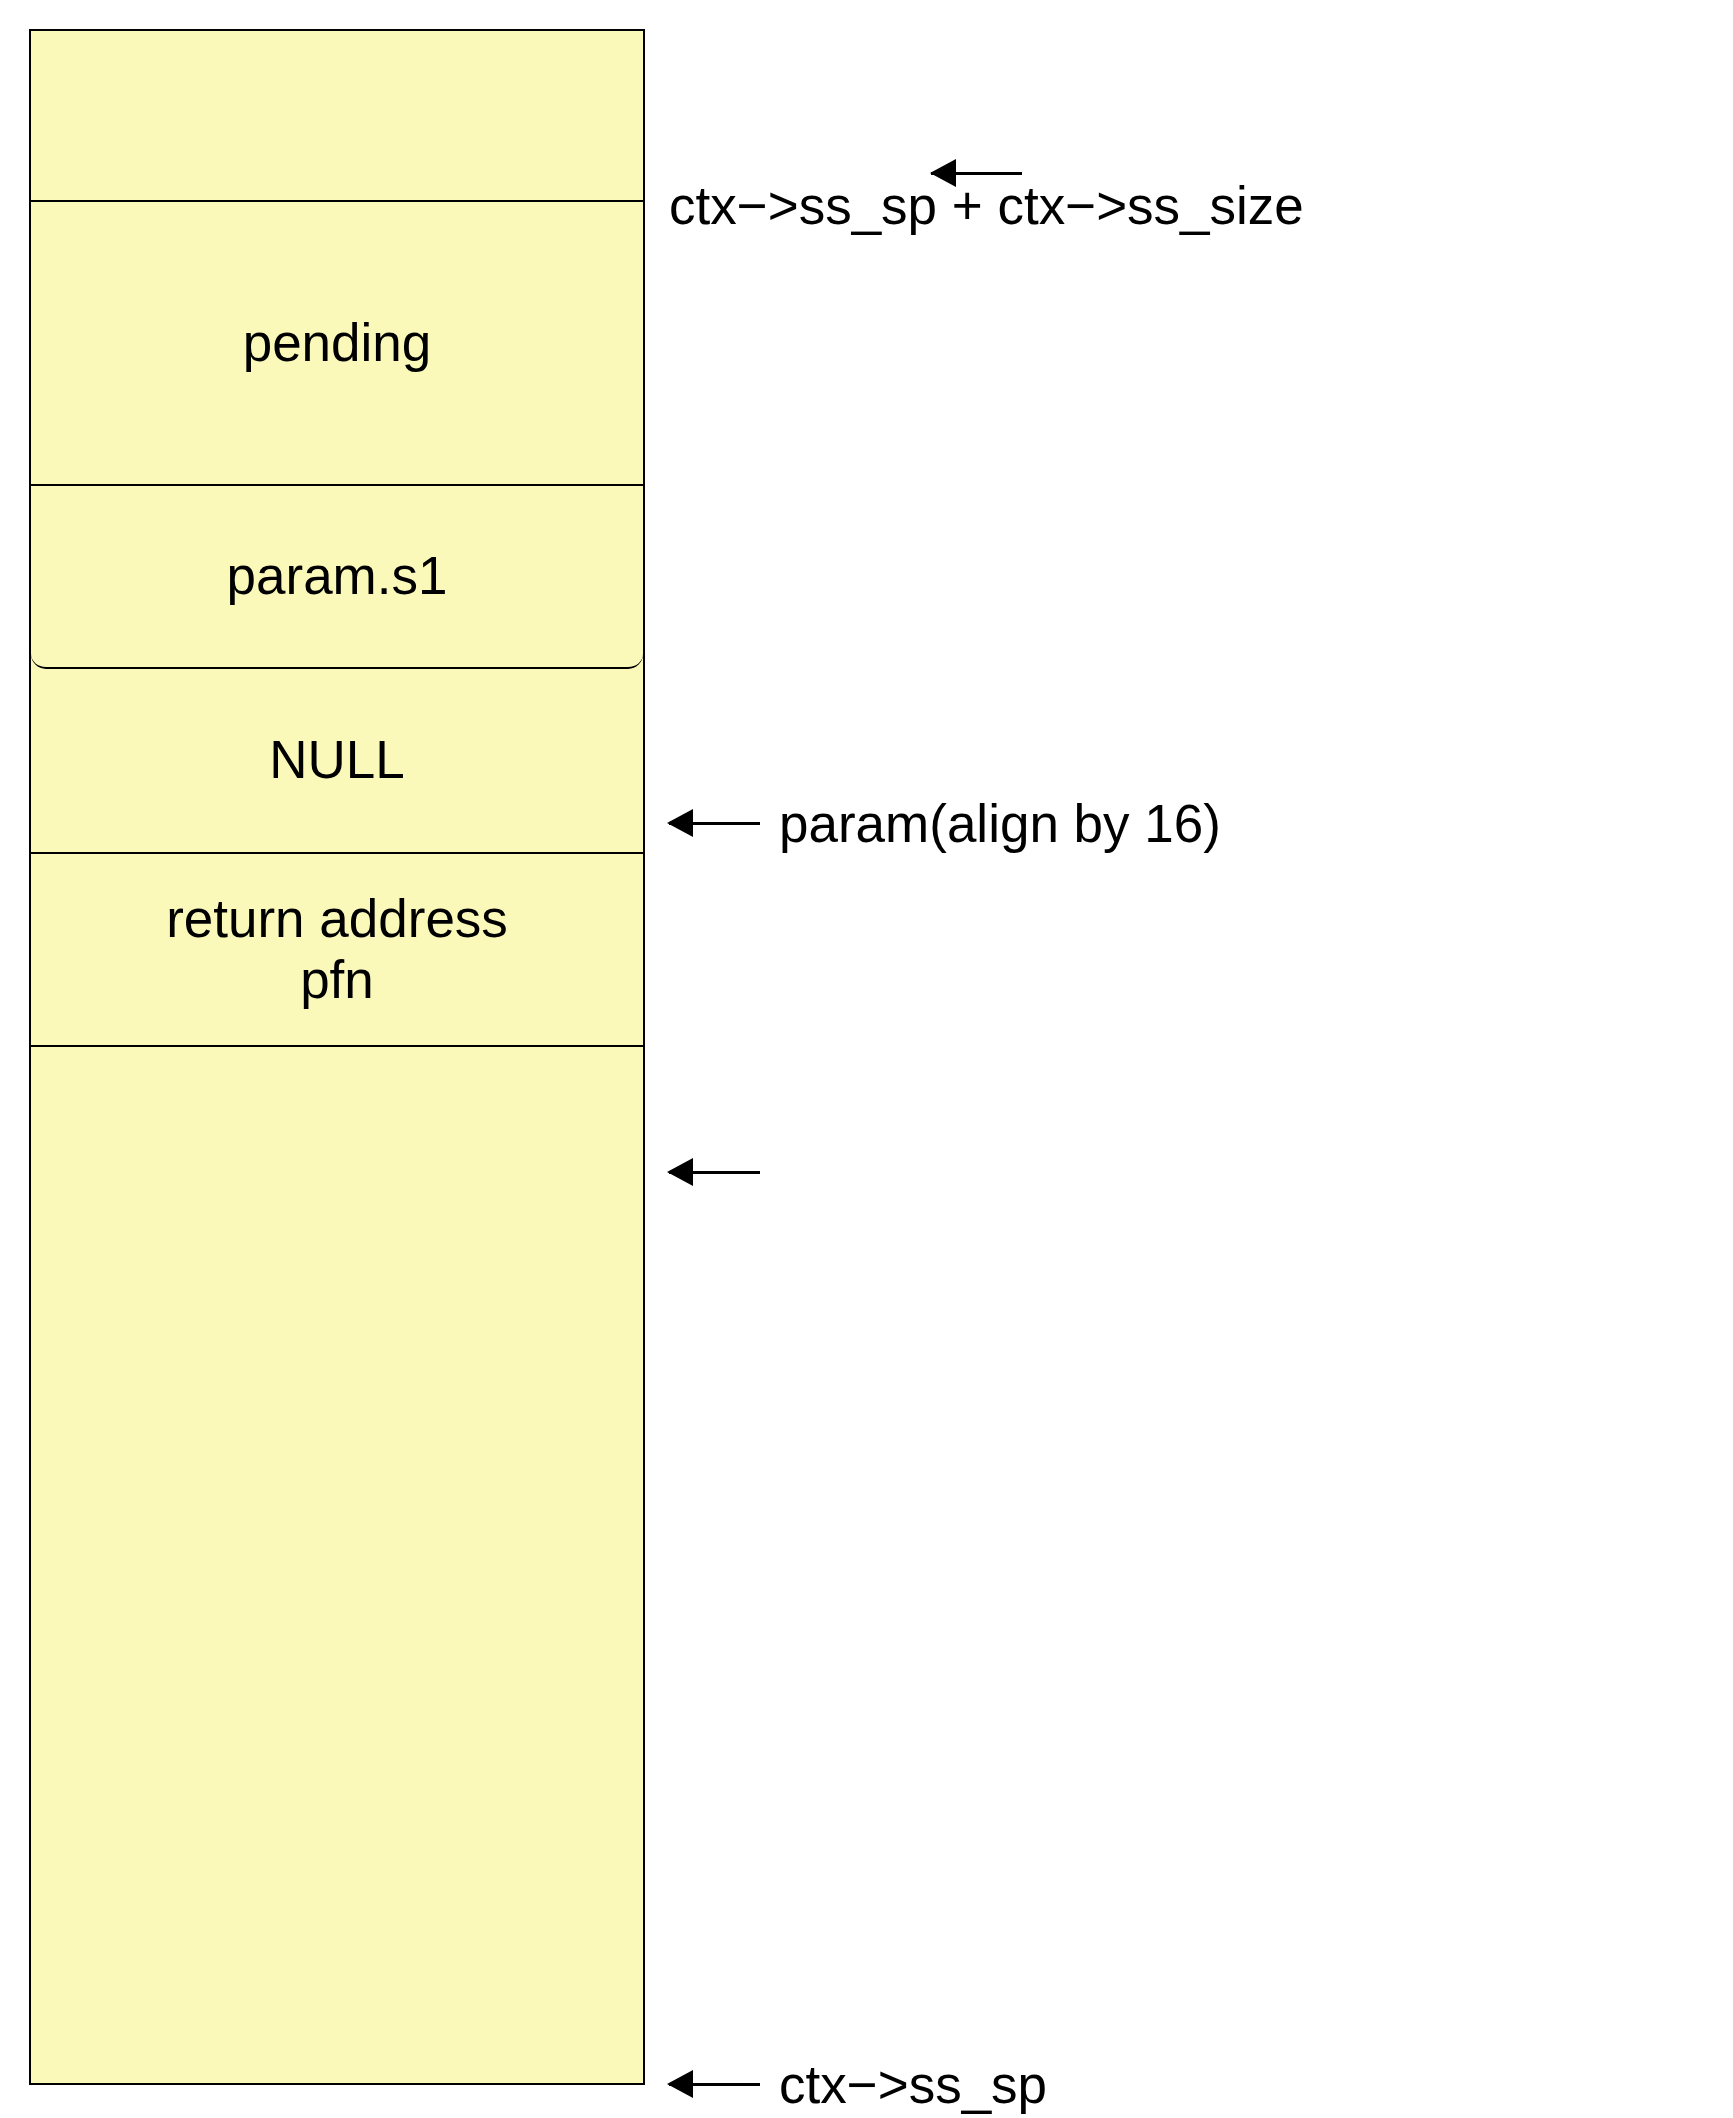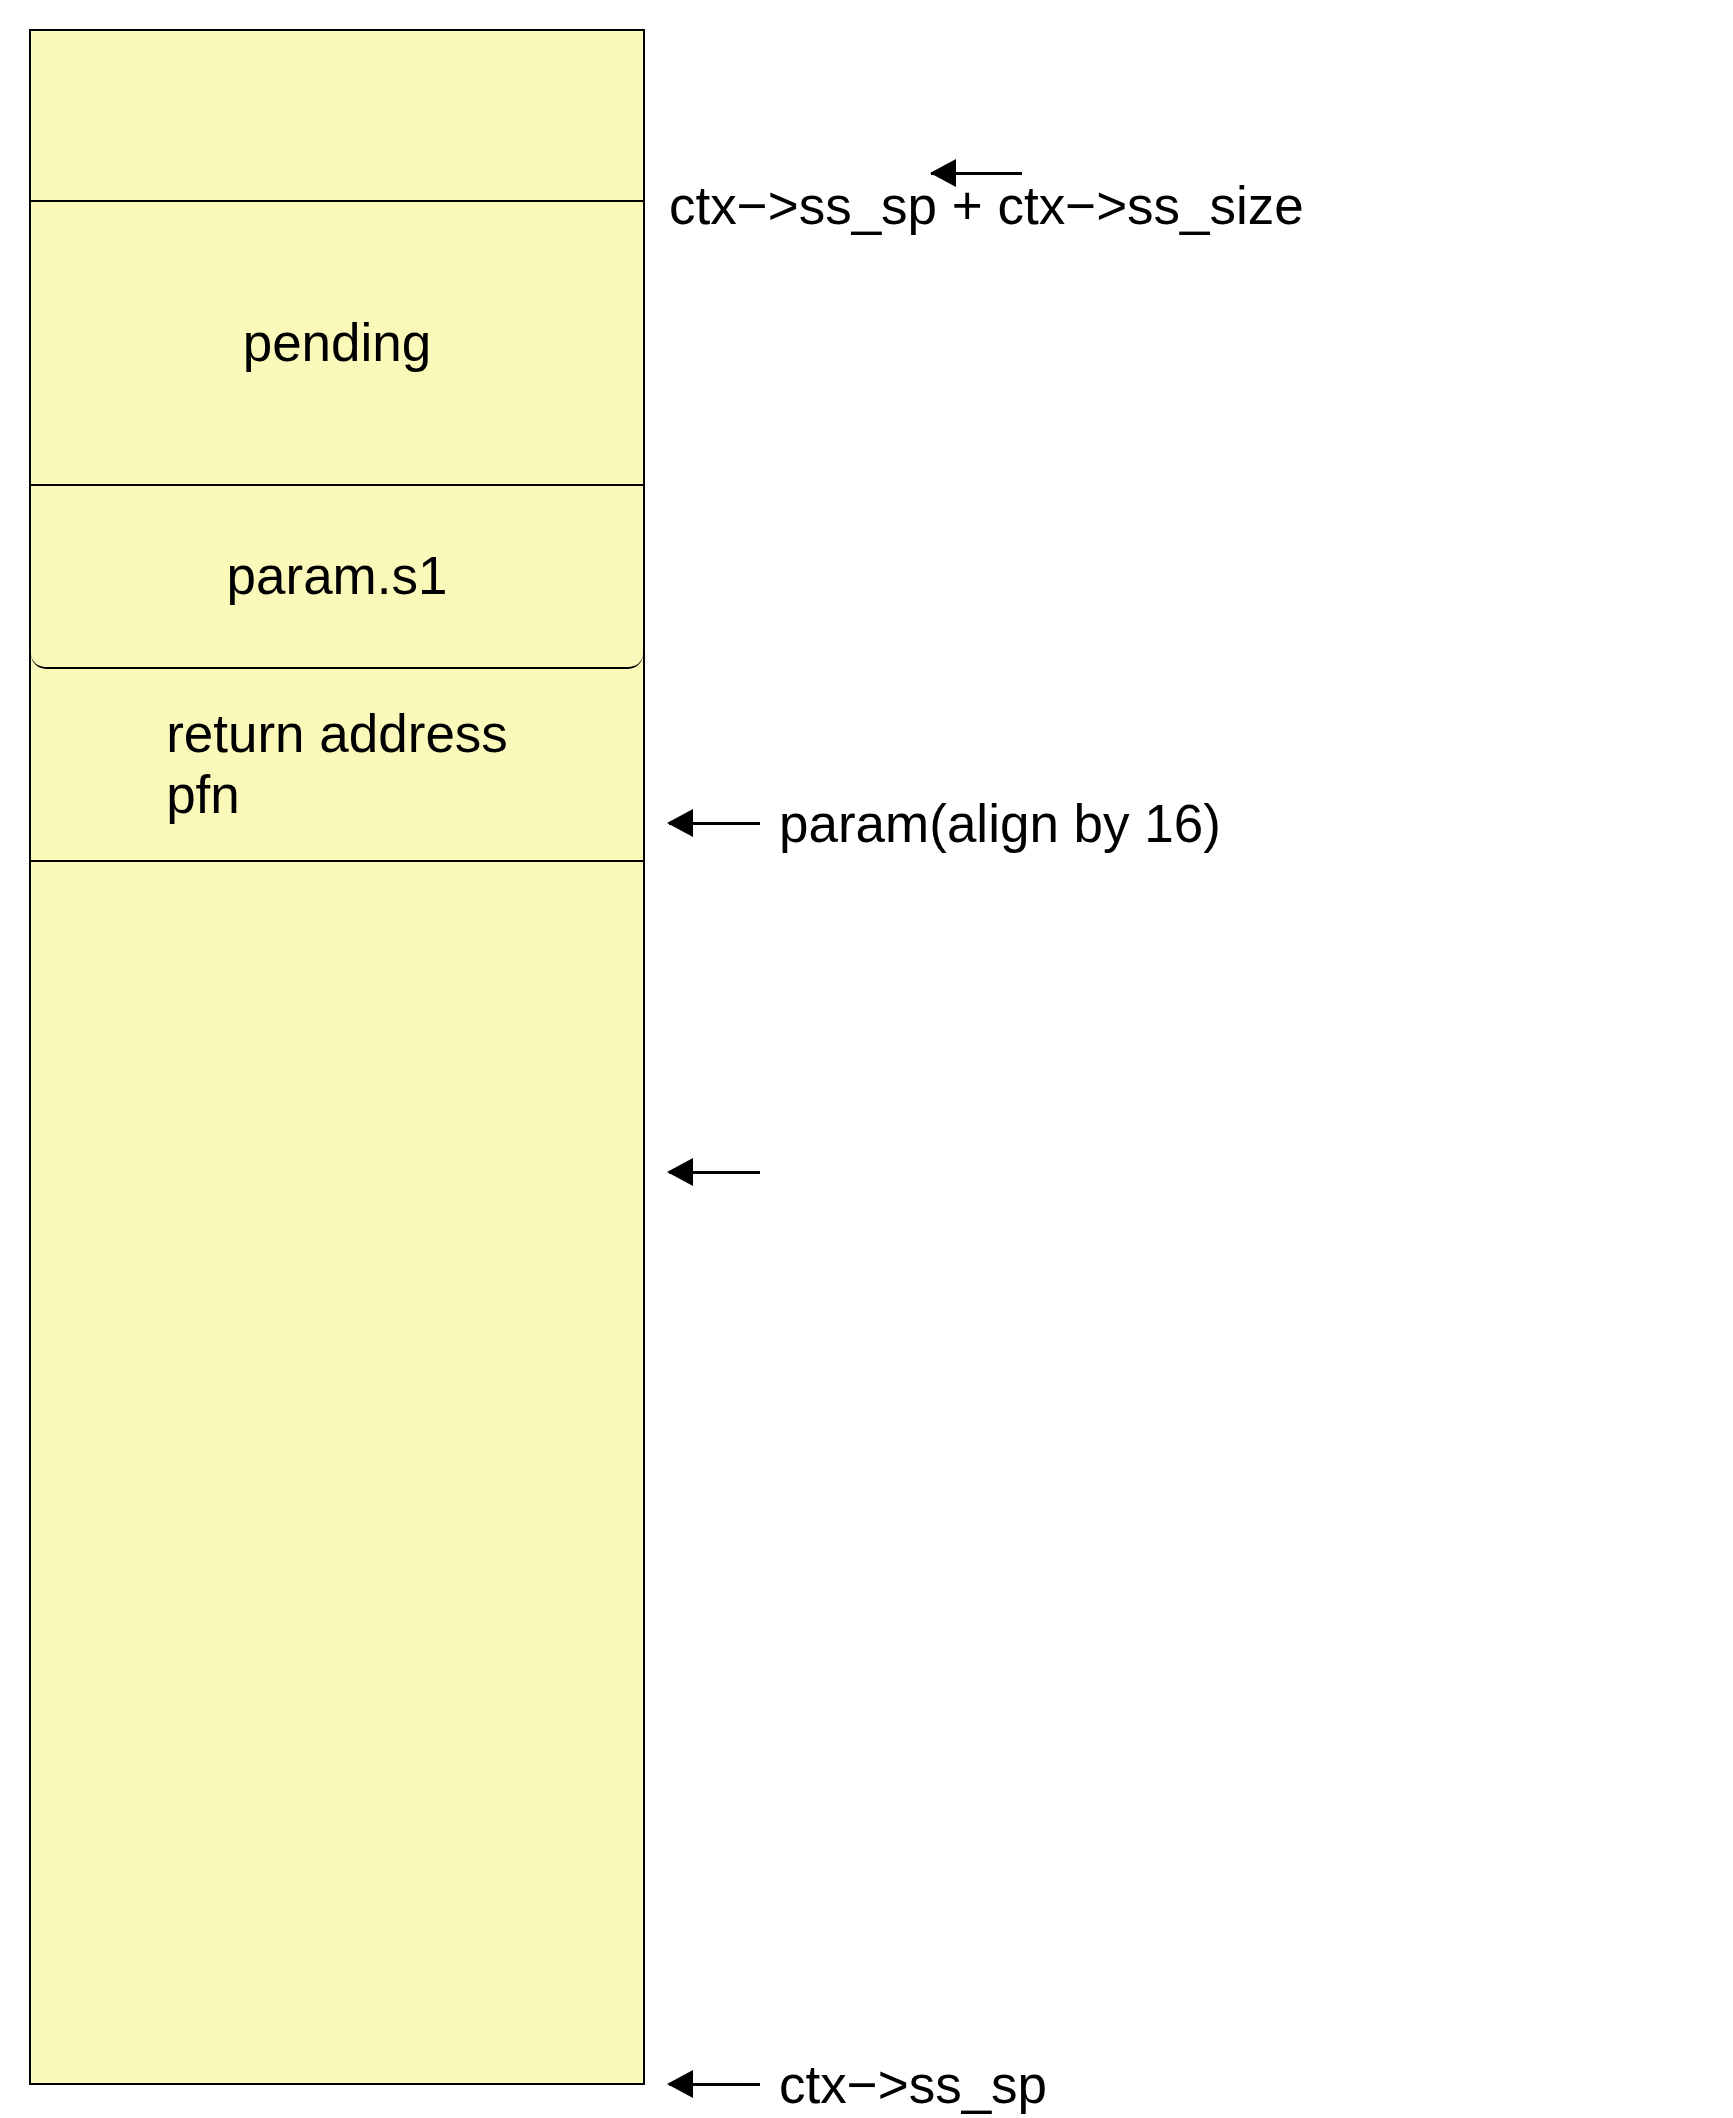--- a/index.html
+++ b/index.html
@@ -26,21 +26,21 @@
     box-sizing: border-box;
     display: flex;
     flex-direction: column;
   }
   .row {
     border-bottom: 2.9px solid #000;
     box-sizing: border-box;
     display: flex;
     align-items: center;
     justify-content: center;
-    text-align: left;
+    text-align: center;
     font-size: 53px;
     line-height: 1.15;
     padding: 0 9.6px;
     white-space: pre-line;
   }
   .row:last-child { border-bottom: none; }
 
   .annotation {
     position: absolute;
     display: flex;
@@ -69,20 +69,21 @@
   }
 </style>
 </head>
 <body>
 
 <div class="canvas">
   <div class="stack" id="stack">
       <div class="row" style="height: 171px;"></div>
       <div class="row" style="height: 284px;">pending</div>
       <div class="row" style="height: 183px; border-radius: 15px;">param.s1</div>
+      <div class="row" style="height: 185px;">NULL</div>
       <div class="row" style="height: 193px;">return address
 pfn</div>
       <div class="row" style="height: 851px;"></div>
     </div>
   <div id="annos">
       <div class="annotation" style="left: 669px; top: 172px; flex-direction: column;">
         <div class="arrow"></div>
         <span>ctx−&gt;ss_sp + ctx−&gt;ss_size</span>
       </div>
       <div class="annotation" style="left: 669px; top: 793px;">

